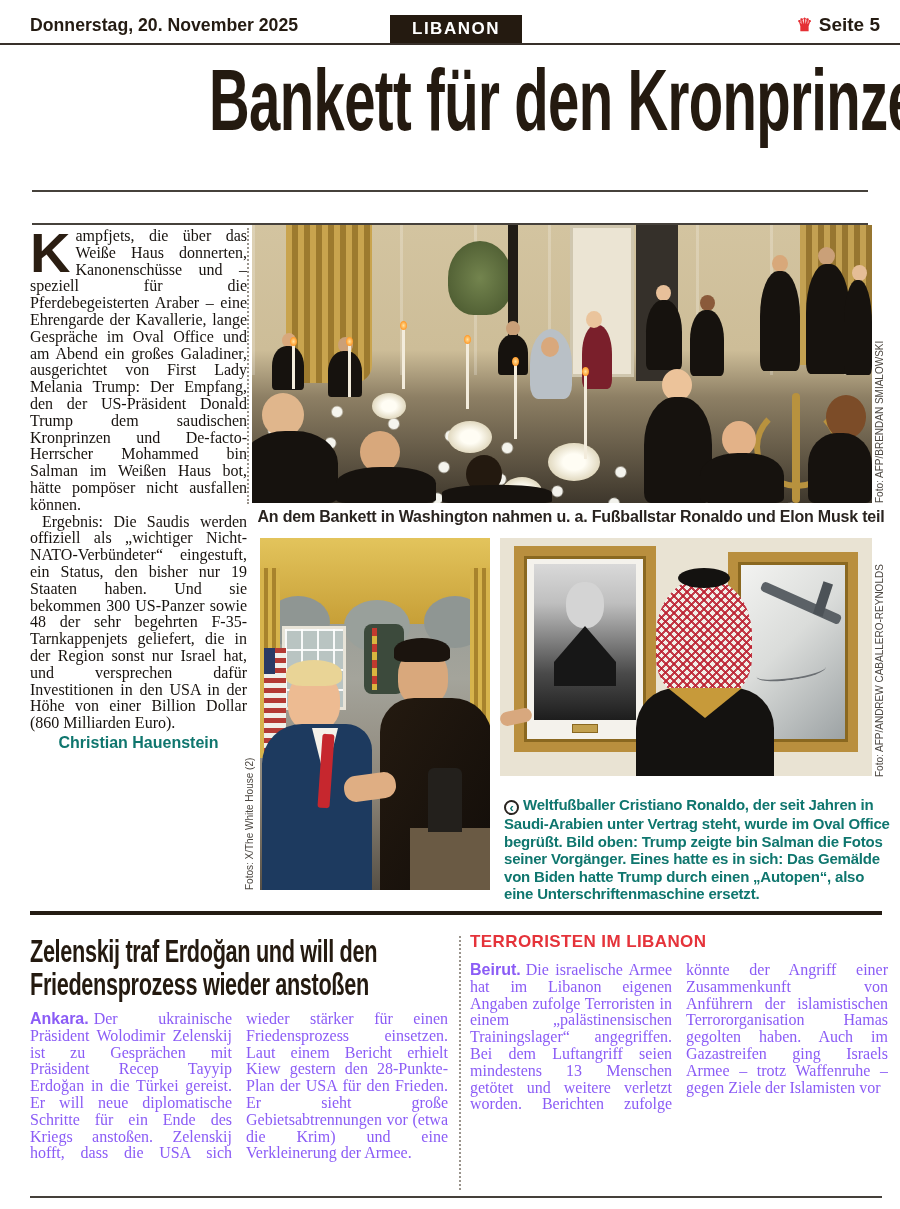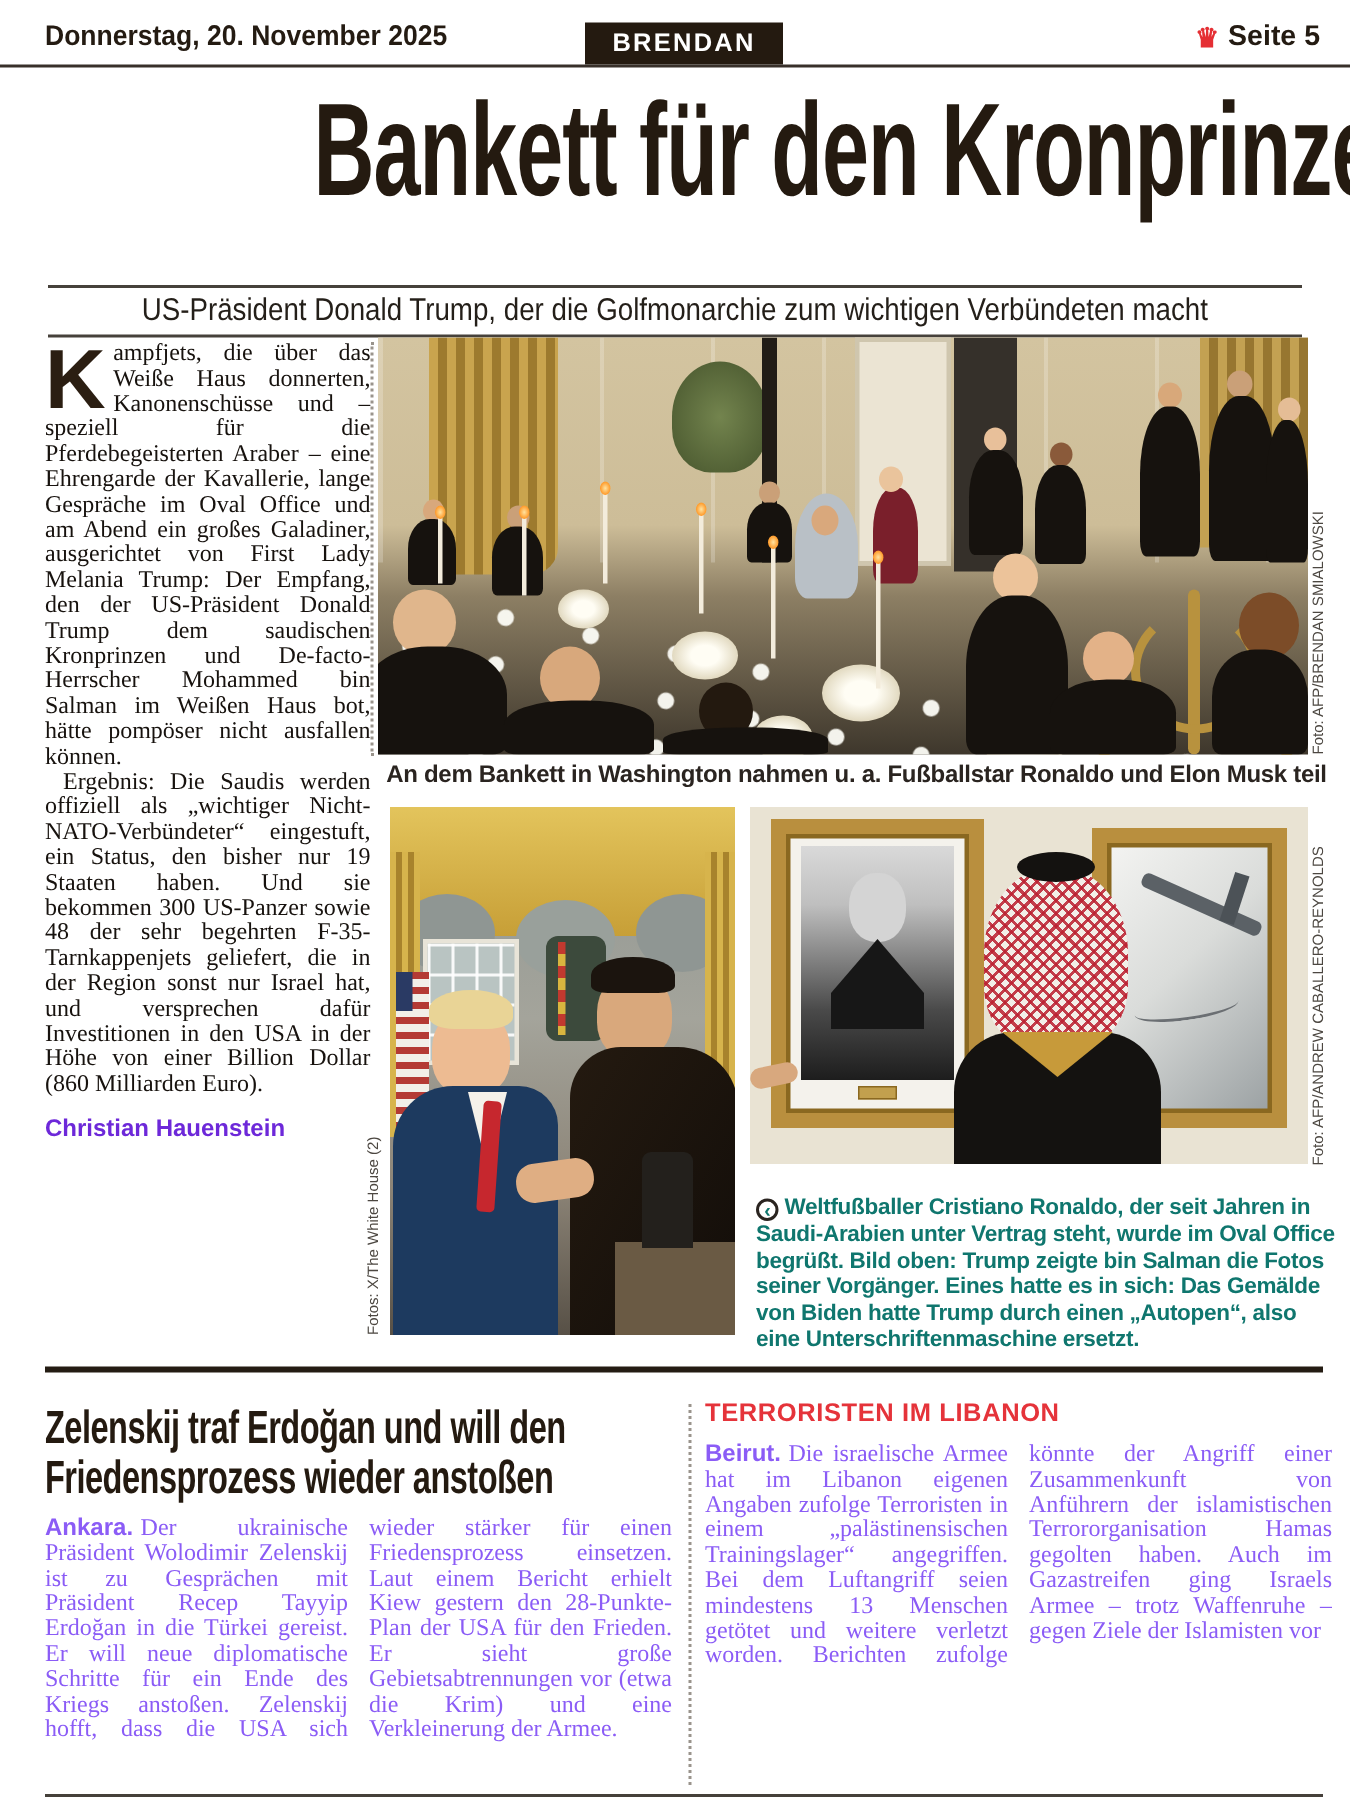--- a/index.html
+++ b/index.html
@@ -27,22 +27,22 @@
   .sub-rule{position:absolute;left:32px;width:836px;height:2px;background:#46413b}
 
   
   .leftcol{position:absolute;left:30px;top:228px;width:217px;height:662px;overflow:hidden;
     font-family:"Liberation Serif",serif;font-size:16px;line-height:16.8px;text-align:justify;
     color:#17120e;hyphens:auto;-webkit-hyphens:auto}
   .leftcol p{margin:0}
   .leftcol p.ind{text-indent:12px}
   .dropcap{float:left;font-family:"Liberation Sans",sans-serif;font-weight:700;font-size:56px;
     line-height:44px;padding:3px 5px 0 0;color:#2b1e12}
-  .byline{margin-top:13px;text-align:left;font-family:"Liberation Sans",sans-serif;
-    font-weight:700;font-size:16px;color:#6d28d9}
+  .byline{margin-top:3px;text-align:center;font-family:"Liberation Sans",sans-serif;
+    font-weight:700;font-size:16px;color:#0f766e}
 
   
   .photo{position:absolute;overflow:hidden;background:#cbbb96}
   .photo *{position:absolute}
   .credit{position:absolute;height:13px;font-size:10px;color:#4c4741;white-space:nowrap;
     transform-origin:0 0;transform:rotate(-90deg);text-align:left}
   .vdots{position:absolute;width:0;border-left:2px dotted #9a948c}
 
   .cap1{position:absolute;left:252px;top:508px;width:638px;text-align:center;font-weight:700;
     font-size:16px;letter-spacing:-.2px;color:#2a2420}
@@ -72,34 +72,31 @@
     text-align:justify;column-count:2;column-gap:14px;height:152px;overflow:hidden;
     hyphens:auto;-webkit-hyphens:auto;color:#8b5cf6}
   .dl{font-family:"Liberation Sans",sans-serif;font-weight:700;margin-right:5px}
 </style>
 </head>
 <body>
 
 <div class="page">
 
   <div class="hdr-date">Donnerstag, 20. November 2025</div>
-  <div class="politik-box">BRENDAN</div>
+  <div class="politik-box">LIBANON</div>
   <div class="hdr-page">
     <span class="crown">♛</span>
     <span>Seite 5</span>
   </div>
   <div class="hdr-rule"></div>
 
   <div class="main-hl">
     <span>Bankett für den Kronprinzen</span>
   </div>
   <div class="sub-rule" style="top:190px"></div>
-  <div class="subhead" style="top:195px">
-    <span class="in"><span>US-Präsident Donald Trump, der die Golfmonarchie zum wichtigen Verbündeten macht</span></span>
-  </div>
   <div class="sub-rule" style="top:223px"></div>
 
   <div class="leftcol">
     <p><span class="dropcap">K</span><span>ampfjets, die über das Weiße Haus donnerten, Kanonenschüsse und – speziell für die Pferdebegeisterten Araber – eine Ehrengarde der Kavallerie, lange Gespräche im Oval Office und am Abend ein großes Galadiner, ausgerichtet von First Lady Melania Trump: Der Empfang, den der US-Präsident Donald Trump dem saudischen Kronprinzen und De-facto-Herrscher Mohammed bin Salman im Weißen Haus bot, hätte pompöser nicht ausfallen können.</span></p>
     <p class="ind">Ergebnis: Die Saudis werden offiziell als „wichtiger Nicht-NATO-Verbündeter“ eingestuft, ein Status, den bisher nur 19 Staaten haben. Und sie bekommen 300 US-Panzer sowie 48 der sehr begehrten F-35-Tarnkappenjets geliefert, die in der Region sonst nur Israel hat, und versprechen dafür Investitionen in den USA in der Höhe von einer Billion Dollar (860 Milliarden Euro).</p>
     <div class="byline">Christian Hauenstein</div>
   </div>
 
   <div class="vdots" style="left:247px;top:228px;height:276px"></div>
 

